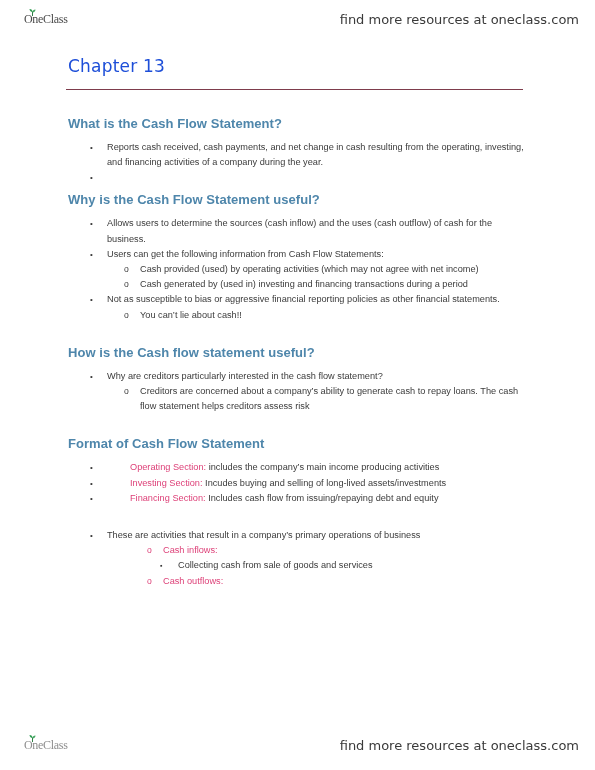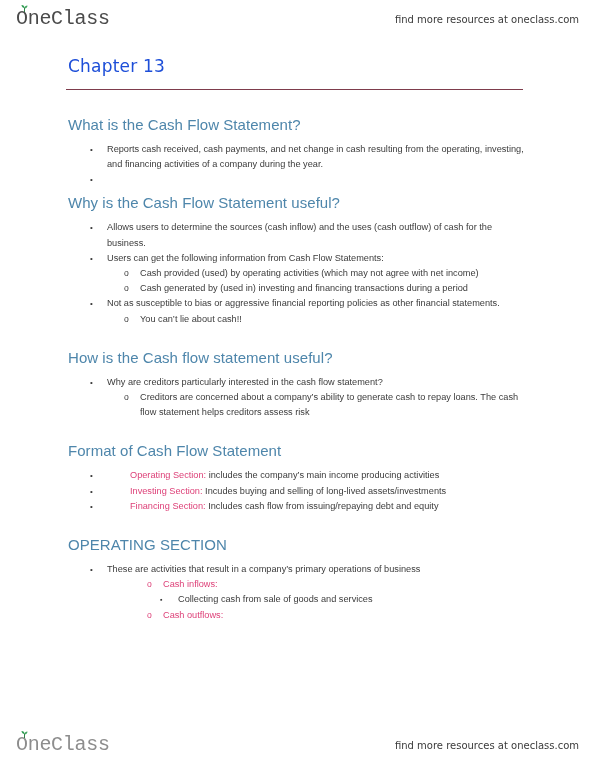--- a/index.html
+++ b/index.html
@@ -27,43 +27,43 @@
     width: 595px;
     height: 30px;
     display: flex;
     align-items: center;
   }
   .brand-bar.header { top: 4px; }
   .brand-bar.footer { top: 730px; }
 
   .logo {
     position: relative;
-    margin-left: 16px;
-    font-family: Liberation Mono, monospace;
-    font-size: 20px;
+    margin-left: 24px;
+    font-family: Liberation Serif, serif;
+    font-size: 12px;
     letter-spacing: -0.3px;
     line-height: 1;
     white-space: nowrap;
     color: #4a4a4a;
   }
   .brand-bar.footer .logo { color: #8d8d8d; }
 
   .logo .sprout {
     position: absolute;
     left: 4px;
     top: -4px;
     width: 9px;
     height: 7px;
   }
 
   .tagline {
     position: absolute;
     right: 16px;
     font-family: "DejaVu Sans", sans-serif;
-    font-size: 10px;
+    font-size: 13px;
     color: #3a3a3a;
     white-space: nowrap;
   }
   .brand-bar.footer .tagline { color: #3a3a3a; }
 
   
   .doc {
     position: absolute;
     left: 66px;
     top: 56px;
@@ -79,25 +79,25 @@
     font-weight: normal;
   }
   .rule {
     height: 0;
     border-top: 1.6px solid #7e3c4c;
     width: 457px;
     margin: 0 0 26px 0;
   }
 
   .sect-head {
-    font-size: 15px;
+    font-size: 13px;
     color: #4e86ab;
     margin: 0 0 9px 2px;
     letter-spacing: 0.05px;
-    font-weight: normal;
+    font-weight: bold;
   }
 
   ul.lvl {
     list-style: none;
     margin: 0;
     padding: 0;
   }
 
   li.item {
     position: relative;
@@ -199,21 +199,20 @@
         </div>
         <div class="block">
           <div class="sect-head">Format of Cash Flow Statement</div>
           <ul class="lvl">
             <li class="item l1"><span class="mk">•</span><span class="pink">Operating Section:</span><span> includes the company’s main income producing activities</span></li>
             <li class="item l1"><span class="mk">•</span><span class="pink">Investing Section:</span><span> Incudes buying and selling of long-lived assets/investments</span></li>
             <li class="item l1"><span class="mk">•</span><span class="pink">Financing Section:</span><span> Includes cash flow from issuing/repaying debt and equity</span></li>
           </ul>
         </div>
         <div class="block">
-          <div class="sect-head">OPERATING SECTION</div>
           <ul class="lvl">
             <li class="item l1"><span class="mk">•</span><span>These are activities that result in a company’s primary operations of business</span></li>
             <li class="item l2"><span class="mk pink">o</span><span class="pink">Cash inflows:</span><span></span></li>
             <li class="item l3"><span class="mk">▪</span><span>Collecting cash from sale of goods and services</span></li>
             <li class="item l2"><span class="mk pink">o</span><span class="pink">Cash outflows:</span><span></span></li>
           </ul>
         </div>
       </div>
   </div>
 

